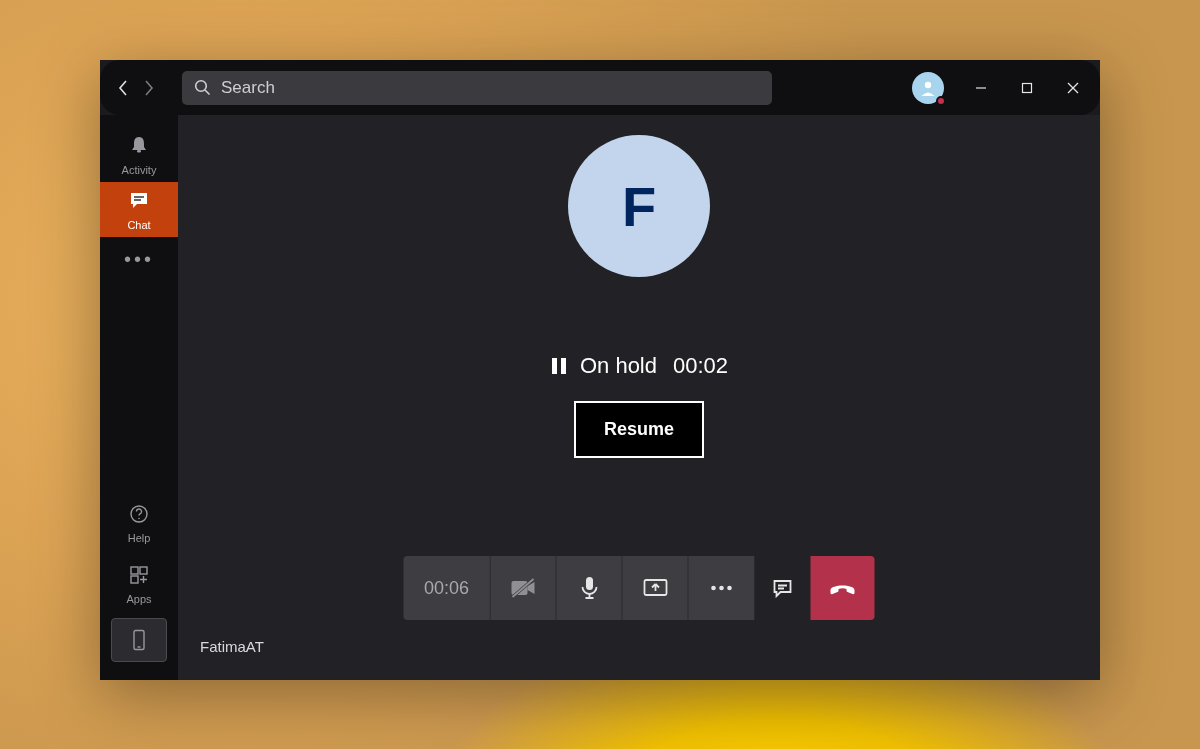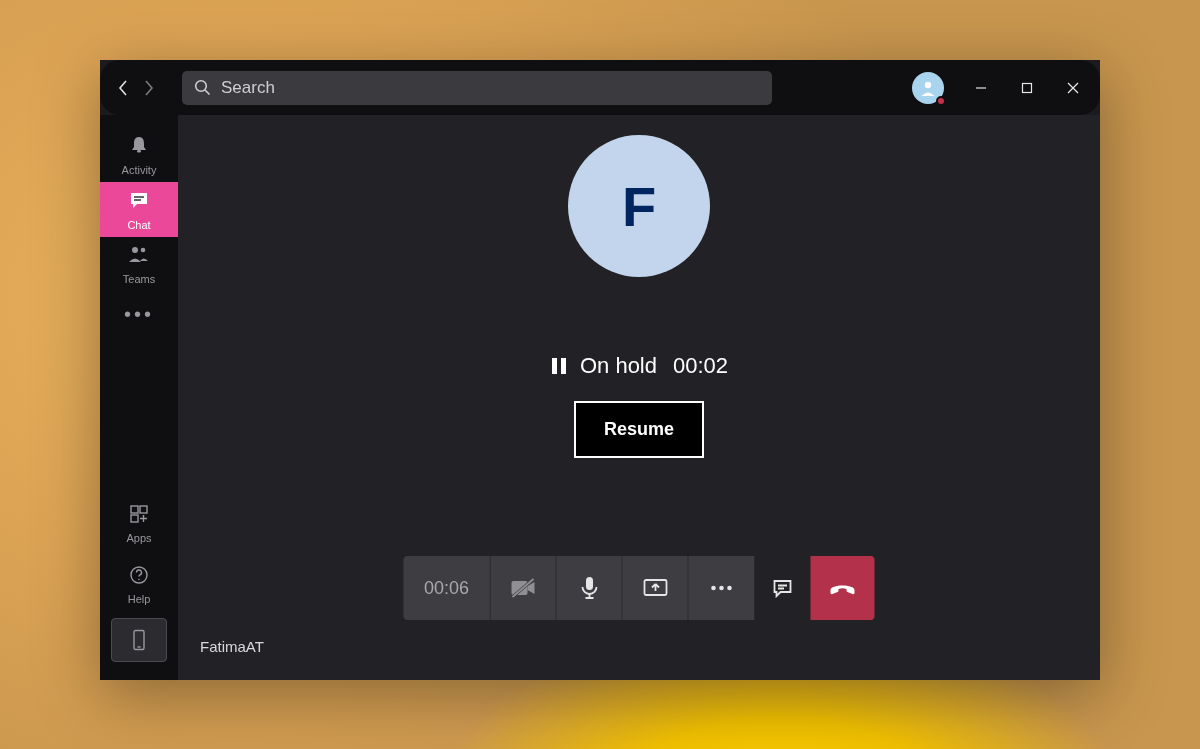--- a/index.html
+++ b/index.html
@@ -118,21 +118,21 @@
     display: flex;
     flex-direction: column;
     align-items: center;
     justify-content: center;
     gap: 8px;
     font-size: 12px;
     cursor: pointer;
     color: #98989e;
   }
   .side-item.active {
-    background: #ec4899;
+    background: #c2410c;
     color: #fff;
   }
   .side-item .label { font-size: 11px; }
   .side-more {
     width: 78px; height: 44px;
     display:flex;align-items:center;justify-content:center;
     color:#98989e; cursor:pointer;
     font-size: 20px; letter-spacing: 3px;
   }
   .side-bottom {
@@ -313,57 +313,46 @@
         <span>
           <svg width="22" height="22" viewBox="0 0 22 22">
               <path d="M3 4 H19 V15 H9 L5 19 V15 H3 Z" fill="currentColor"></path>
               <line x1="6" y1="8" x2="16" y2="8" stroke="#24232a" stroke-width="1.4"></line>
               <line x1="6" y1="11" x2="13" y2="11" stroke="#24232a" stroke-width="1.4"></line>
             </svg>
         </span>
         <span class="label">Chat</span>
       </div>
 
-      <div class="side-item">
-        <span>
-          <svg width="24" height="20" viewBox="0 0 24 20">
-              <circle cx="8" cy="5" r="3" fill="currentColor"></circle>
-              <circle cx="16" cy="5" r="2.3" fill="currentColor"></circle>
-              <path d="M2 17 Q8 10 14 17" fill="currentColor"></path>
-              <path d="M13 16 Q16.5 11 21 16" fill="currentColor"></path>
-            </svg>
-        </span>
-        <span class="label">Teams</span>
-      </div>
 
       <div class="side-more">
         <span>•••</span>
       </div>
 
       <div class="side-bottom">
+        <div class="side-item">
+          <span>
+            <svg width="20" height="20" viewBox="0 0 20 20" fill="none" stroke="currentColor" stroke-width="1.4">
+                <circle cx="10" cy="10" r="8"></circle>
+                <path d="M7.5 7.5 a2.5 2.5 0 1 1 3.5 2.3 c-.9.5-1 1-1 1.7"></path>
+                <circle cx="10" cy="14.5" r="0.8" fill="currentColor" stroke="none"></circle>
+              </svg>
+          </span>
+          <span class="label">Help</span>
+        </div>
         <div class="side-item">
           <span>
             <svg width="20" height="20" viewBox="0 0 20 20" fill="none" stroke="currentColor" stroke-width="1.4">
                 <rect x="2" y="2" width="7" height="7"></rect>
                 <rect x="11" y="2" width="7" height="7"></rect>
                 <rect x="2" y="11" width="7" height="7"></rect>
                 <path d="M14.5 11 v7 M11 14.5 h7"></path>
               </svg>
           </span>
           <span class="label">Apps</span>
-        </div>
-        <div class="side-item">
-          <span>
-            <svg width="20" height="20" viewBox="0 0 20 20" fill="none" stroke="currentColor" stroke-width="1.4">
-                <circle cx="10" cy="10" r="8"></circle>
-                <path d="M7.5 7.5 a2.5 2.5 0 1 1 3.5 2.3 c-.9.5-1 1-1 1.7"></path>
-                <circle cx="10" cy="14.5" r="0.8" fill="currentColor" stroke="none"></circle>
-              </svg>
-          </span>
-          <span class="label">Help</span>
         </div>
         <div class="side-phone-box">
           <span>
             <svg width="14" height="22" viewBox="0 0 14 22" fill="none" stroke="currentColor" stroke-width="1.4">
                 <rect x="2" y="1.5" width="10" height="19" rx="1.5"></rect>
                 <line x1="5.5" y1="18" x2="8.5" y2="18"></line>
               </svg>
           </span>
         </div>
       </div>

